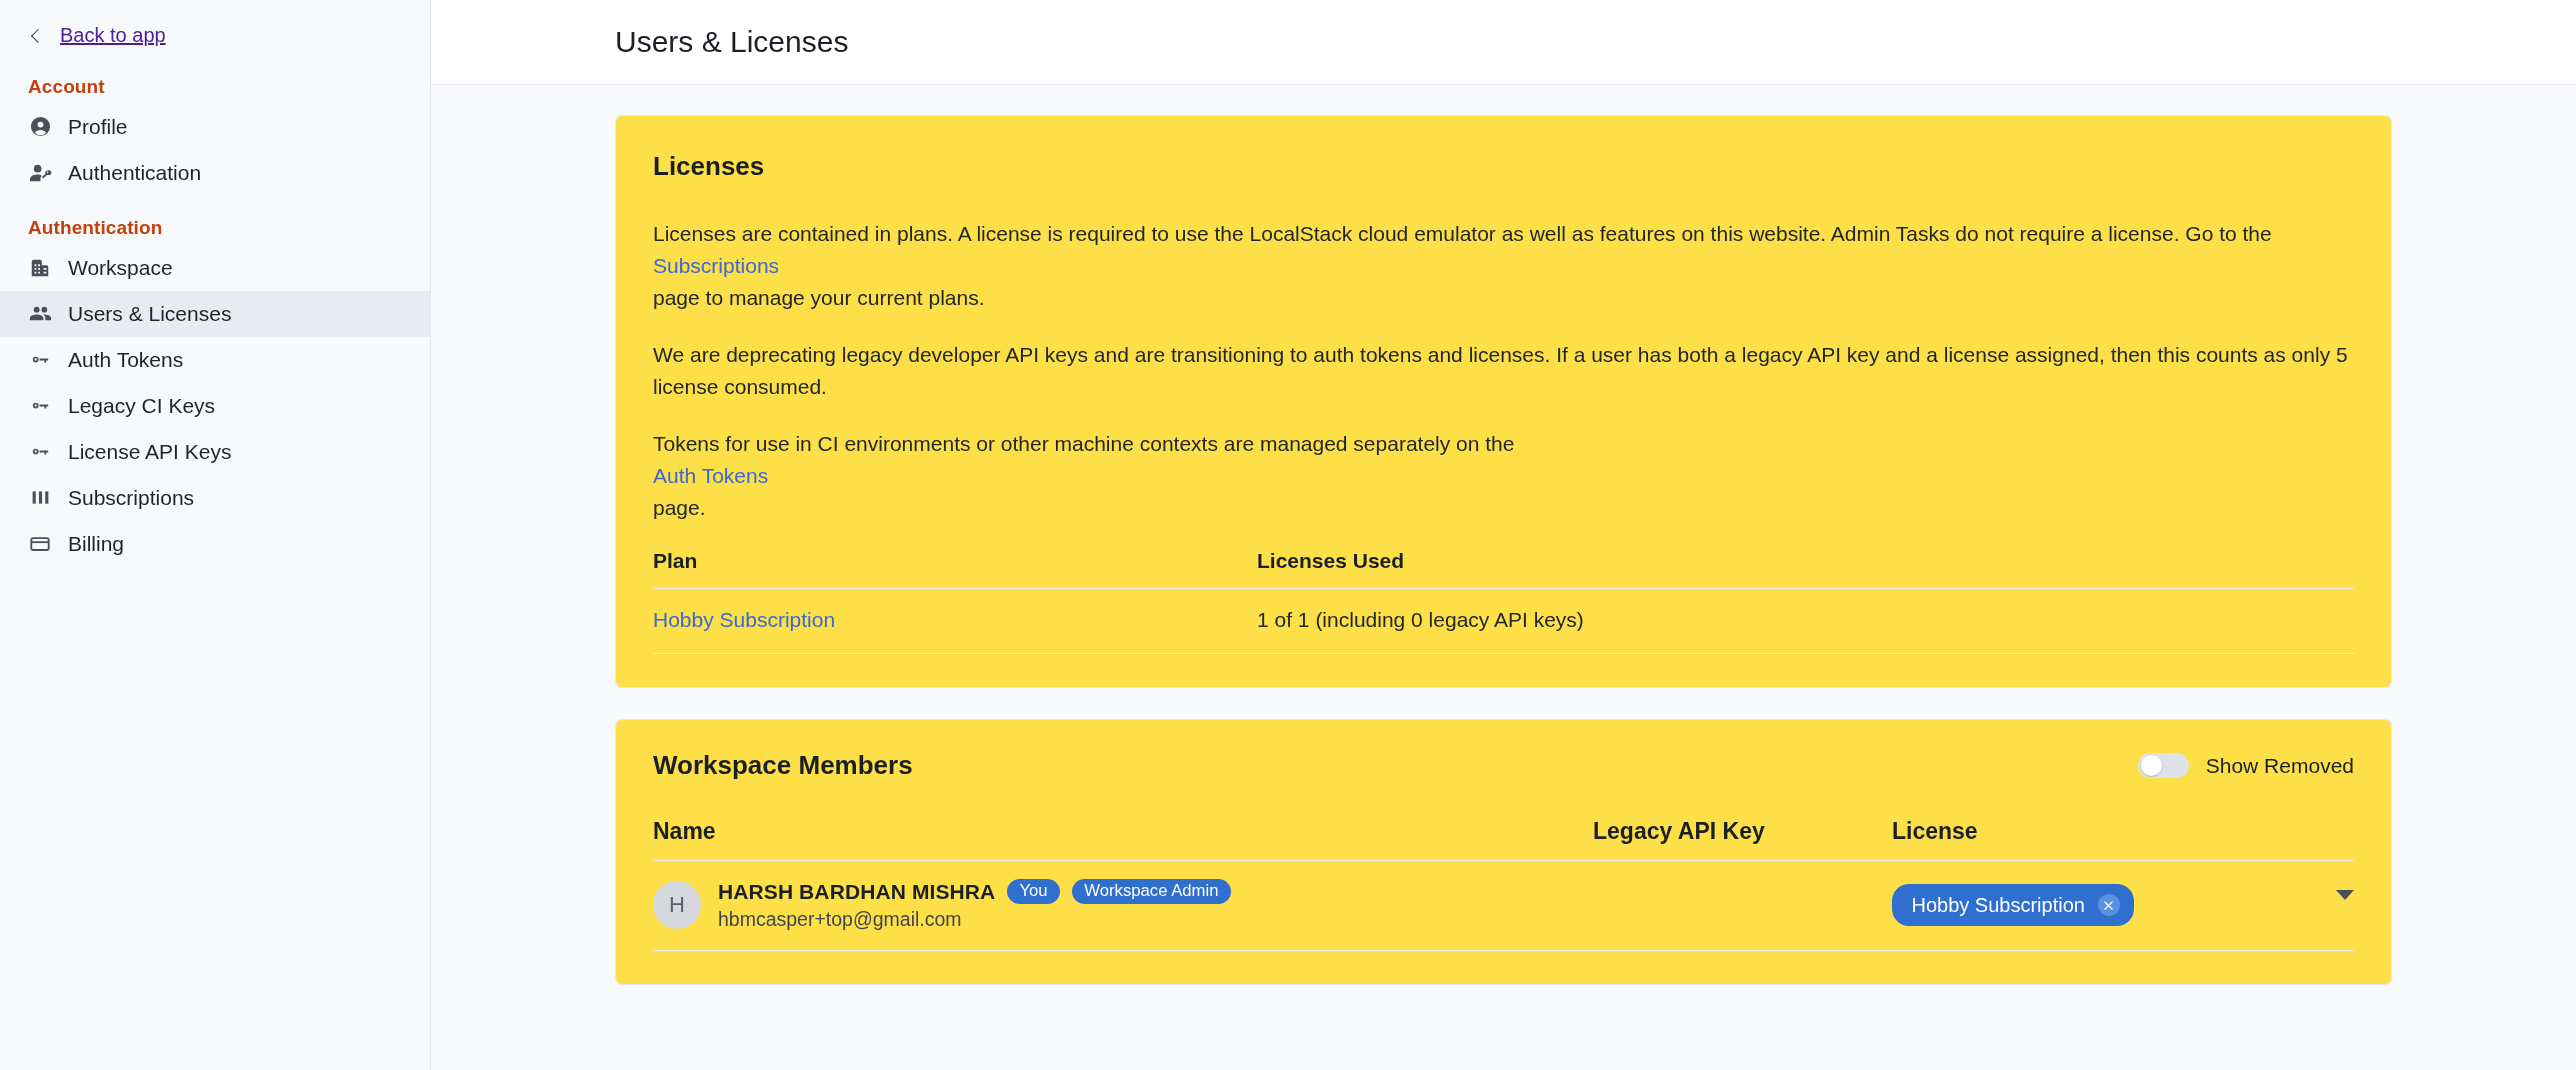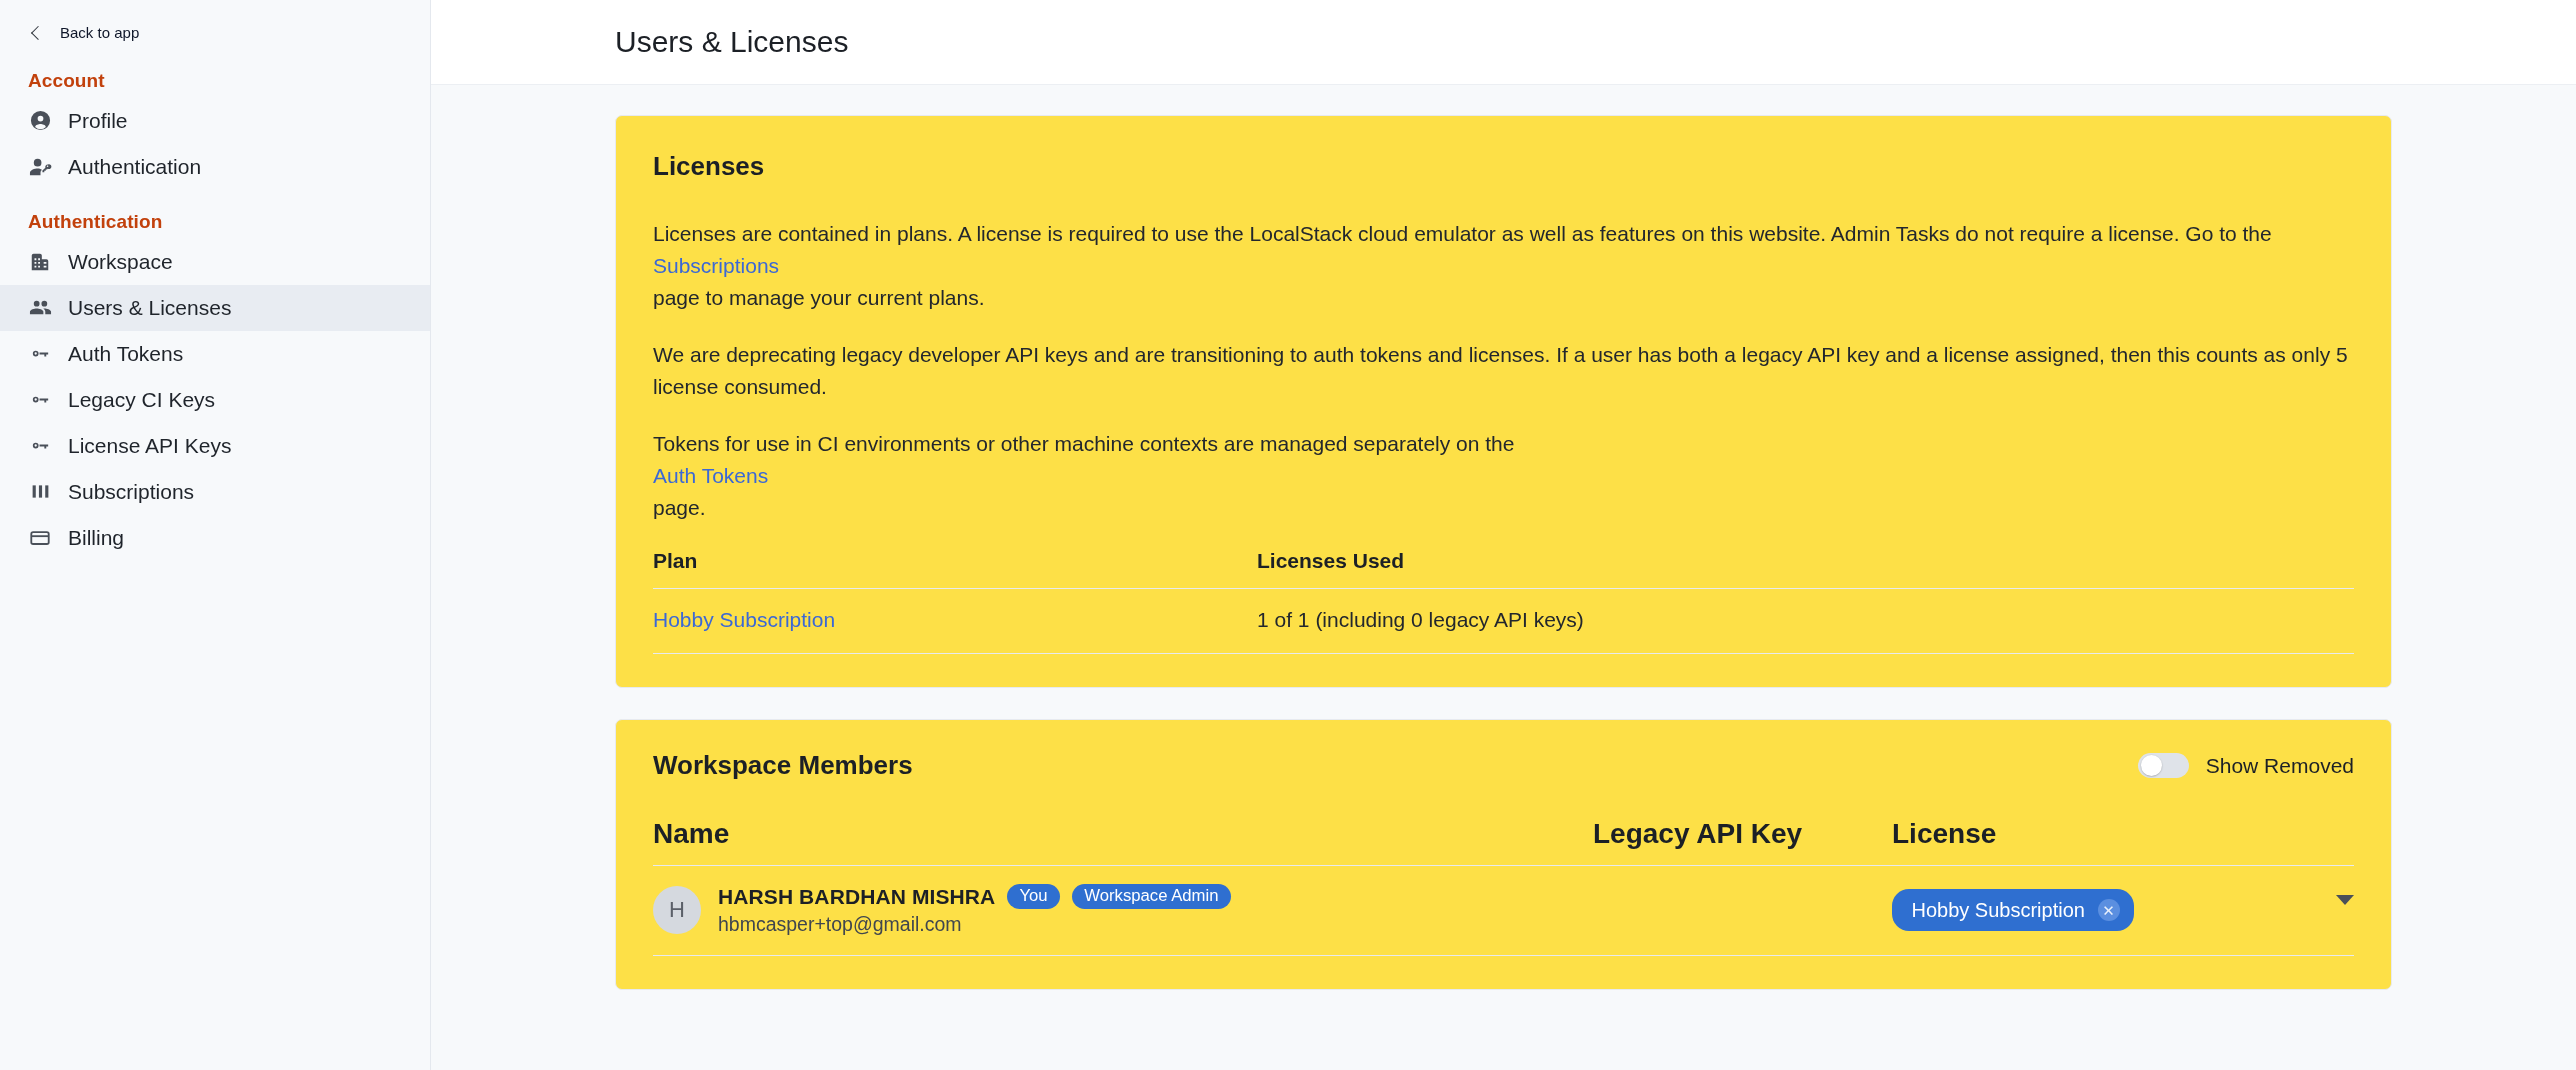--- a/index.html
+++ b/index.html
@@ -45,22 +45,23 @@
     position: absolute;
     left: 5.2px;
     top: 3.5px;
     width: 9.2px;
     height: 9.2px;
     border-left: 1.7px solid #33383f;
     border-bottom: 1.7px solid #33383f;
     transform: rotate(45deg);
   }
   .back-label {
-    font-size: 15px;
-    color: #0f172a;
+    font-size: 20px;
+    color: #4c1d95;
+    text-decoration: underline;
   }
   .section-title {
     font-size: 19px;
     font-weight: bold;
     color: #c2410c;
     padding: 21px 0 5.8px 28px;
     letter-spacing: 0.1px;
   }
   .nav-item {
     display: flex;
@@ -189,21 +190,21 @@
   .toggle-label {
     font-size: 21px;
     color: #1c2026;
   }
   table.mem-table {
     width: 100%;
     border-collapse: collapse;
   }
   table.mem-table th {
     text-align: left;
-    font-size: 28px;
+    font-size: 23px;
     font-weight: bold;
     color: #1c2026;
     padding: 0 0 15px 0;
     border-bottom: 1.2px solid #e7eaef;
   }
   table.mem-table td {
     padding: 18.4px 0 19.5px 0;
     border-bottom: 1.2px solid #e7eaef;
     vertical-align: middle;
   }

